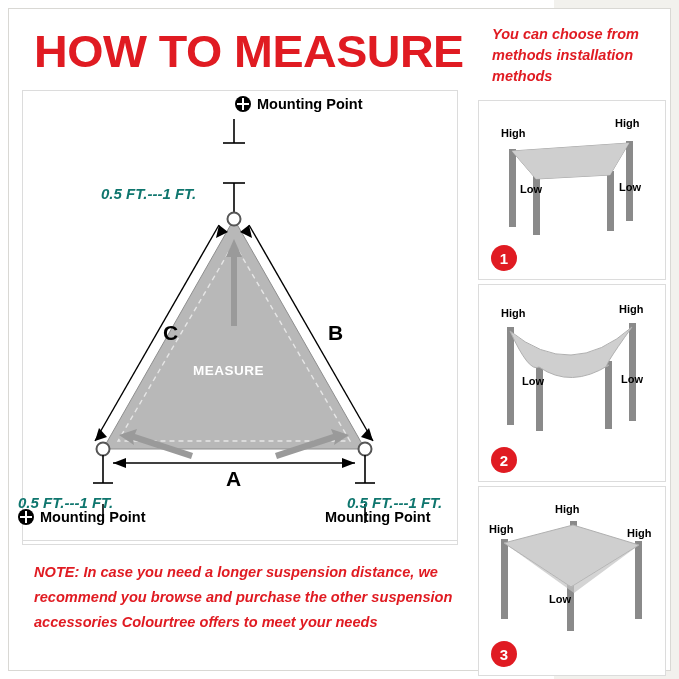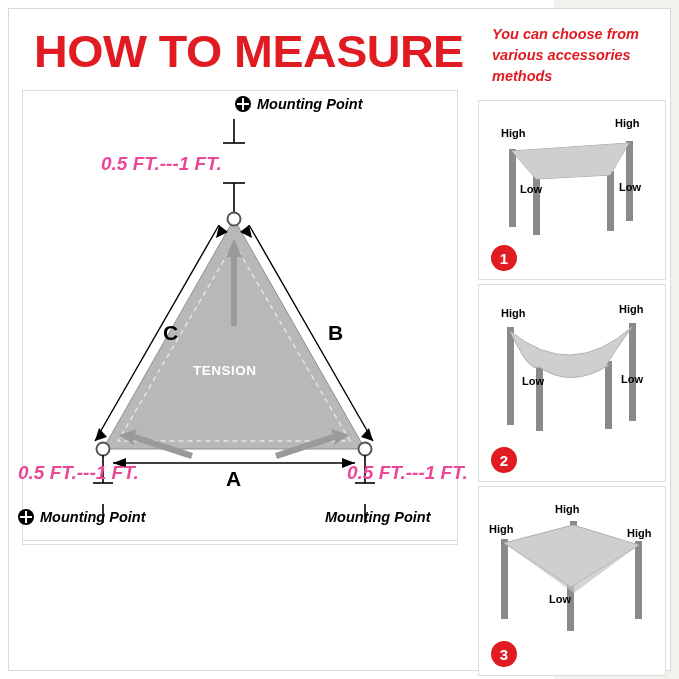--- a/index.html
+++ b/index.html
@@ -36,40 +36,41 @@
   .panel{
     position:absolute;left:10px;top:78px;width:436px;height:455px;
     border:1px solid #dcdcdc;
     box-sizing:border-box;
     background:#fff;
   }
   
   .mp{
     position:absolute;
     display:flex;align-items:center;
-    font-size:14.5px;font-style:italic;font-weight:bold;color:#000;
+    font-size:14.5px;font-weight:bold;color:#000;
     white-space:nowrap;
   }
   .mp-icon{
     width:16px;height:16px;border-radius:50%;
     background:#000;
     position:relative;
     display:inline-block;
     margin-right:6px;
   }
   .mp-icon:before,.mp-icon:after{
     content:"";position:absolute;background:#fff;
   }
   .mp-icon:before{left:7px;top:2px;width:2px;height:12px;}
   .mp-icon:after{left:2px;top:7px;width:12px;height:2px;}
 
   .redlabel{
     position:absolute;
-    color:#ec4899;font-weight:bold;font-style:italic;font-size:19px;
-    white-space:nowrap;
+    color:#0f766e;font-weight:bold;font-style:italic;font-size:15px;
+    white-space:nowrap;
+    margin-top:32px;
   }
   .note{
     position:absolute;left:22px;top:548px;width:420px;
     color:#e01b22;font-weight:bold;font-style:italic;font-size:14.6px;
     line-height:25px;
   }
   
   .right{
     position:absolute;left:470px;top:12px;width:197px;height:655px;
   }
@@ -171,42 +172,43 @@
         <line x1="80" y1="413" x2="80" y2="432" stroke="#000" stroke-width="1.6"></line>
         <line x1="342" y1="413" x2="342" y2="432" stroke="#000" stroke-width="1.6"></line>
       </svg>
 
       <div class="redlabel" style="left:78px;top:62px;">0.5 FT.---1 FT.</div>
 
       <div class="abc" style="left:140px;top:230px;">C</div>
       <div class="abc" style="left:305px;top:230px;">B</div>
       <div class="abc" style="left:203px;top:376px;">A</div>
 
-      <div class="tension" style="left:170px;top:272px;">TENSION</div>
+      <div class="tension" style="left:170px;top:272px;">MEASURE</div>
     </div>
 
     <div class="redlabel" style="left:6px;top:450px;">0.5 FT.---1 FT.</div>
     <div class="redlabel" style="left:335px;top:450px;">0.5 FT.---1 FT.</div>
 
     <div class="mp" style="left:6px;top:497px;">
       <span class="mp-icon"></span>
       <span>Mounting Point</span>
     </div>
 
     <div class="mp" style="left:313px;top:497px;">
       <span>Mounting Point</span>
 
     </div>
 
     <div style="position:absolute;left:10px;top:528px;width:436px;height:1px;background:#dcdcdc;"></div>
 
+    <div class="note">NOTE: In case you need a longer suspension distance, we recommend you browse and purchase the other suspension accessories Colourtree offers to meet your needs</div>
   </div>
 
   <div class="right">
-    <div class="rtitle">You can choose from various accessories methods</div>
+    <div class="rtitle">You can choose from methods installation methods</div>
 
     <div class="rbox" id="rbox1">
       <svg width="186" height="178" style="position:absolute;left:0;top:0;">
 
         <rect x="30" y="48" width="7" height="78" fill="#8a8a8a"></rect>
         <rect x="147" y="40" width="7" height="80" fill="#8a8a8a"></rect>
         <rect x="54" y="72" width="7" height="62" fill="#8a8a8a"></rect>
         <rect x="128" y="70" width="7" height="60" fill="#8a8a8a"></rect>
 
         <polygon points="33,50 150,42 131,74 57,78" fill="#c6c6c6" stroke="#a6a6a6" stroke-width="1"></polygon>

